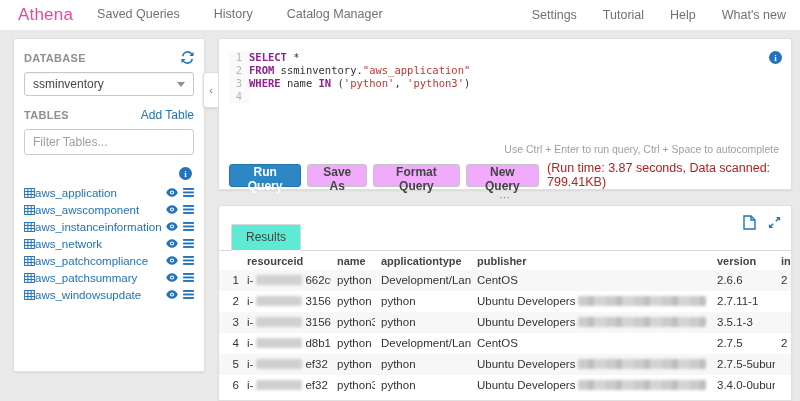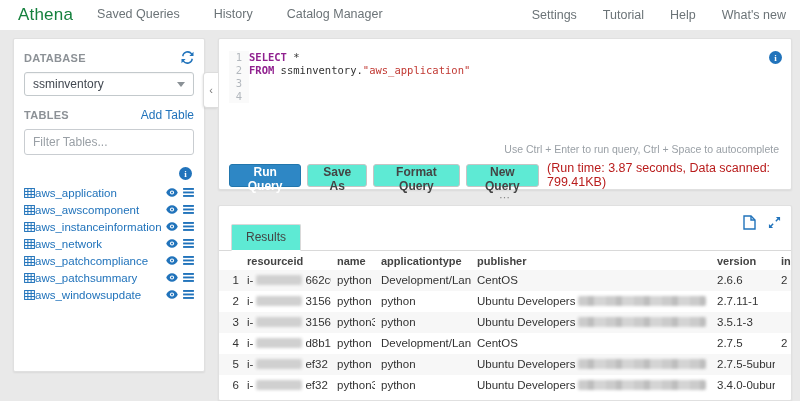--- a/index.html
+++ b/index.html
@@ -3,21 +3,21 @@
 <meta charset="utf-8">
 <style>
   * { margin:0; padding:0; box-sizing:border-box; }
   html,body { width:800px; height:401px; overflow:hidden; }
   body { font-family:"Liberation Sans", sans-serif; background:#e9e9e9; color:#333; position:relative; }
 
   
   .nav { position:absolute; top:0; left:0; width:800px; height:30px; background:#fff;
          display:flex; align-items:center; justify-content:space-between; padding:0 14px 0 18px; }
   .nav-left { display:flex; align-items:center; height:100%; }
-  .brand { font-size:17px; color:#15803d; margin-right:22px; letter-spacing:.2px; }
+  .brand { font-size:17px; color:#ec4899; margin-right:22px; letter-spacing:.2px; }
   .tabs { display:flex; height:100%; }
   .tab-item { display:flex; align-items:center; height:100%; padding:0 2px; margin-right:30px;
               font-size:12.5px; color:#6b7377; cursor:pointer; border-bottom:3px solid transparent; }
   .tab-item.active { color:#16191f; font-weight:bold; border-bottom:3px solid #f90; }
   .nav-right { display:flex; align-items:center; }
   .nav-link { font-size:12.5px; color:#6b7377; margin-left:26px; cursor:pointer; }
 
   
   .panel { position:absolute; background:#fff; border:1px solid #e0e0e0; border-radius:2px;
            box-shadow:0 1px 2px rgba(0,0,0,.07); }
@@ -61,21 +61,21 @@
             font-size:10.5px; line-height:13px; cursor:text; }
   .ed-line { display:flex; }
   .ln { width:20px; text-align:right; padding-right:7px; color:#b3b8be; background:#fafafa; flex:none;
         user-select:none; }
   .code { white-space:pre; color:#333; }
   .kw { color:#90218f; font-weight:bold; }
   .str { color:#c13832; }
   .hint { text-align:right; font-size:10.5px; color:#9aa0a6; margin:2px 2px 6px 0; }
   .btn-row { display:flex; align-items:center; }
   .btn { height:23px; padding:0 10px; font-size:12px; font-weight:bold; border-radius:3px;
-         border:1px solid #c5c5c5; background:#5eead4; color:#444; margin-right:6px; cursor:pointer;
+         border:1px solid #c5c5c5; background:#f0abfc; color:#444; margin-right:6px; cursor:pointer;
          font-family:"Liberation Sans",sans-serif; }
   .btn.primary { background:#2e87c5; border-color:#2276ad; color:#fff; }
   .run-status { font-size:12.5px; color:#b91c1c; margin-left:2px; }
 
   
   .splitter { position:absolute; left:218px; top:191px; width:574px; height:14px; text-align:center;
               font-size:11px; color:#888; letter-spacing:1px; line-height:12px; cursor:row-resize; }
 
   
   .results-panel { left:218px; top:205px; width:574px; height:196px; padding-top:8px; }
@@ -349,20 +349,21 @@
       <div class="ed-line">
         <span class="ln">1</span>
         <span class="code"><span class="kw">SELECT</span><span> *</span></span>
       </div>
       <div class="ed-line">
         <span class="ln">2</span>
         <span class="code"><span class="kw">FROM</span><span> ssminventory.</span><span class="str">"aws_application"</span></span>
       </div>
       <div class="ed-line">
         <span class="ln">3</span>
+        <span class="code"><span class="kw">WHERE</span><span> name </span><span class="kw">IN</span><span> (</span><span class="str">'python'</span><span>, </span><span class="str">'python3'</span><span>)</span></span>
       </div>
       <div class="ed-line">
         <span class="ln">4</span>
         <span class="code"></span>
       </div>
     </div>
   <div class="hint">Use Ctrl + Enter to run query, Ctrl + Space to autocomplete</div>
   <div class="btn-row" id="btn-row">
       <button class="btn primary">Run Query</button>
       <button class="btn">Save As</button>

